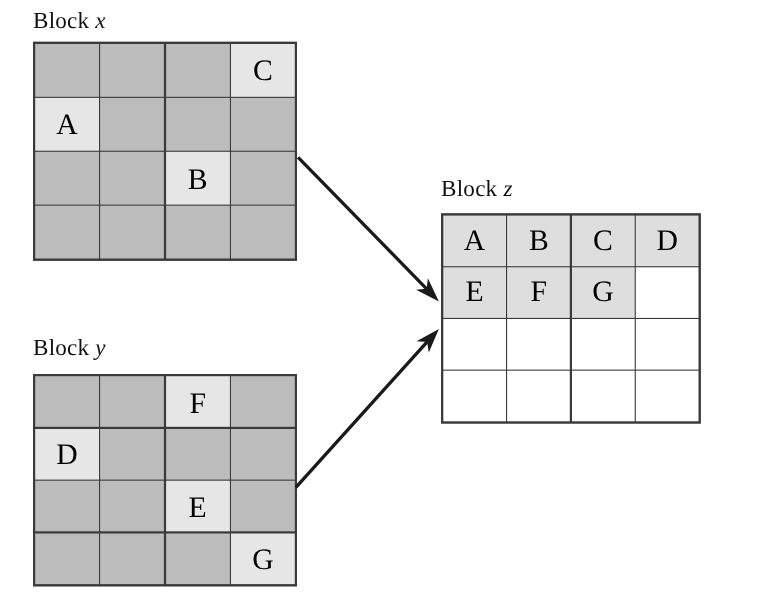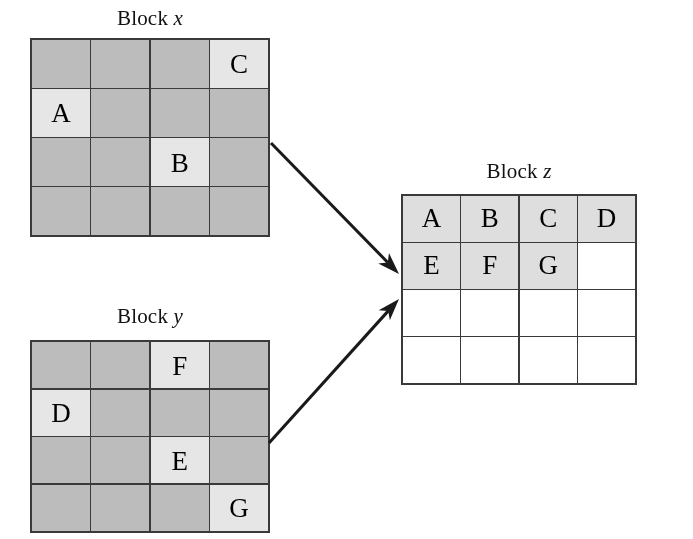--- a/index.html
+++ b/index.html
@@ -24,21 +24,20 @@
     height: 539px;
   }
 
   
   .block-title {
     position: absolute;
     font-size: 21px;
     line-height: 24px;
     color: #111111;
     white-space: nowrap;
-    text-align: center;
     letter-spacing: 0.2px;
   }
   .block-title .var {
     font-style: italic;
   }
 
   #title-x { left: 30px;  top: 6px;   width: 240px; }
   #title-y { left: 30px;  top: 304px; width: 240px; }
   #title-z { left: 401px; top: 159px; width: 236px; }
 

